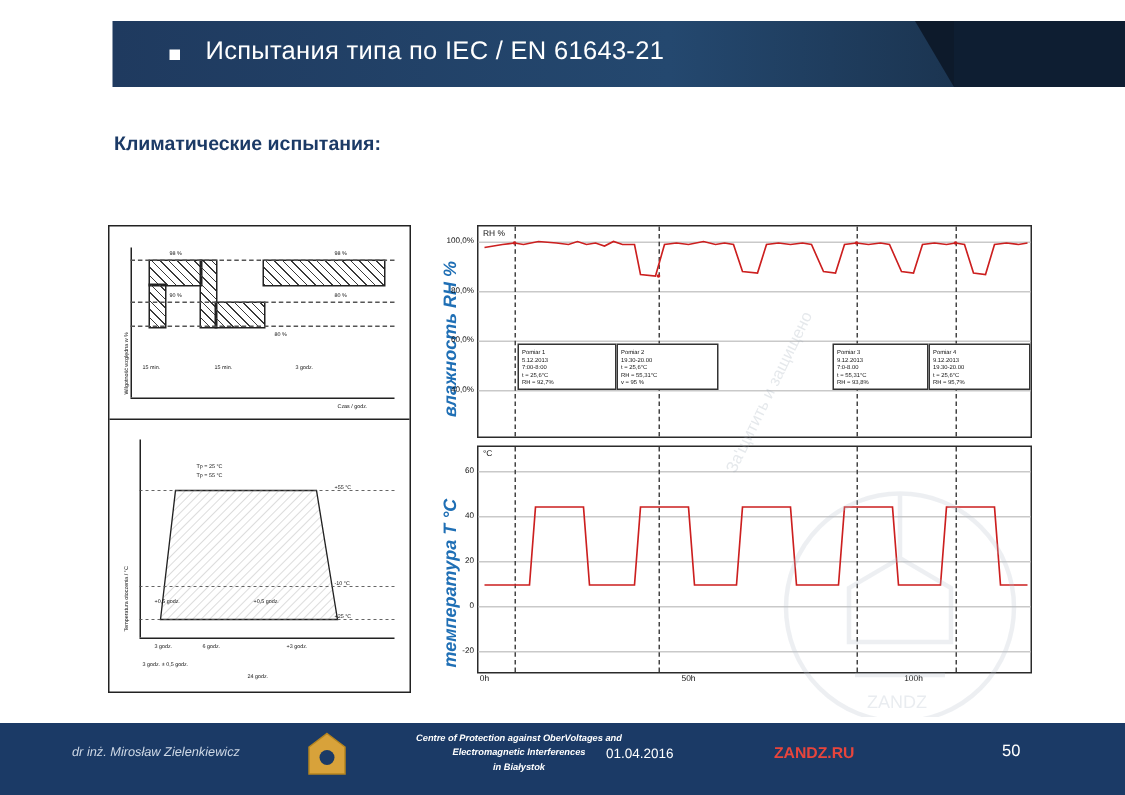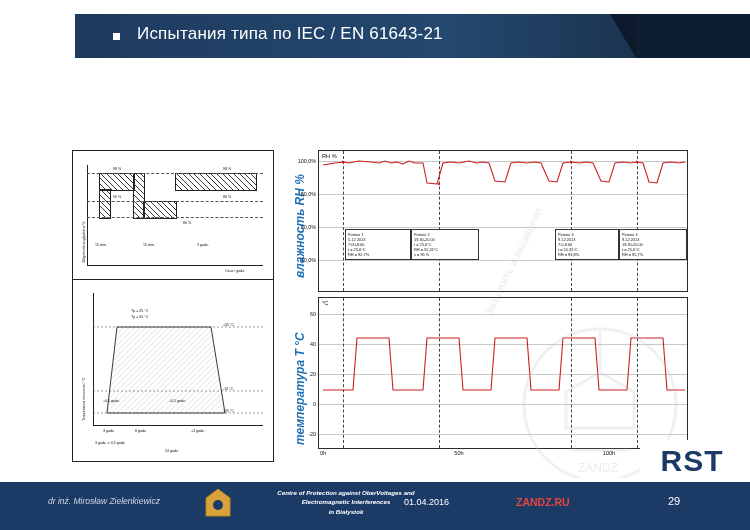--- a/index.html
+++ b/index.html
@@ -165,20 +165,21 @@
 <div class="slide">
 
   <div class="header">
     <div class="header-band"></div>
     <div class="header-notch"></div>
     <div class="header-dark-right"></div>
     <div class="header-bullet"></div>
     <div class="header-title">Испытания типа по IEC / EN 61643-21</div>
   </div>
 
+  <div class="subtitle">Климатические испытания:</div>
 
   <div class="figure">
 
     <div class="left-charts">
       <div class="lc-divider"></div>
 
       <div class="lc-vlabel" style="left:9px;top:112px;">Wilgotność względna w %</div>
       <div class="lc-axis" style="left:14px;top:14px;width:1px;height:100px;"></div>
       <div class="lc-axis" style="left:14px;top:114px;width:176px;height:1px;"></div>
 
@@ -327,32 +328,31 @@
     <svg viewBox="0 0 250 185" width="250" height="185">
       <circle cx="130" cy="105" r="76" fill="none" stroke="#b9c3cf" stroke-width="3"></circle>
       <path d="M96 128 L164 128 L164 92 L130 72 L96 92 Z" fill="none" stroke="#b9c3cf" stroke-width="3"></path>
       <line x1="130" y1="30" x2="130" y2="72" stroke="#b9c3cf" stroke-width="3"></line>
       <line x1="100" y1="150" x2="160" y2="150" stroke="#b9c3cf" stroke-width="3"></line>
       <text x="108" y="172" font-family="Liberation Sans, sans-serif" font-size="12" fill="#aab6c4">ZANDZ</text>
     </svg>
     <div class="wm-text">За'щитить и защищено</div>
   </div>
 
-  <div class="rst-badge">RST</div>
 
   <div class="footer">
     <div class="footer-strip"></div>
     <div class="footer-author">dr inż. Mirosław Zielenkiewicz</div>
     <svg class="footer-logo-left" viewBox="0 0 30 34">
       <path d="M15 3 L27 12 L27 30 L3 30 L3 12 Z" fill="#d8a23a" stroke="#b5841f" stroke-width="1"></path>
       <circle cx="15" cy="19" r="5" fill="#1b3a66"></circle>
     </svg>
     <div class="footer-center">
       <div>Centre of Protection against OberVoltages and</div>
       <div>Electromagnetic Interferences</div>
       <div>in Białystok</div>
     </div>
     <div class="footer-date">01.04.2016</div>
     <div class="footer-zandz">ZANDZ.RU</div>
-    <div class="footer-page">29</div>
+    <div class="footer-page">50</div>
   </div>
 
 </div>
 
 </body></html>

